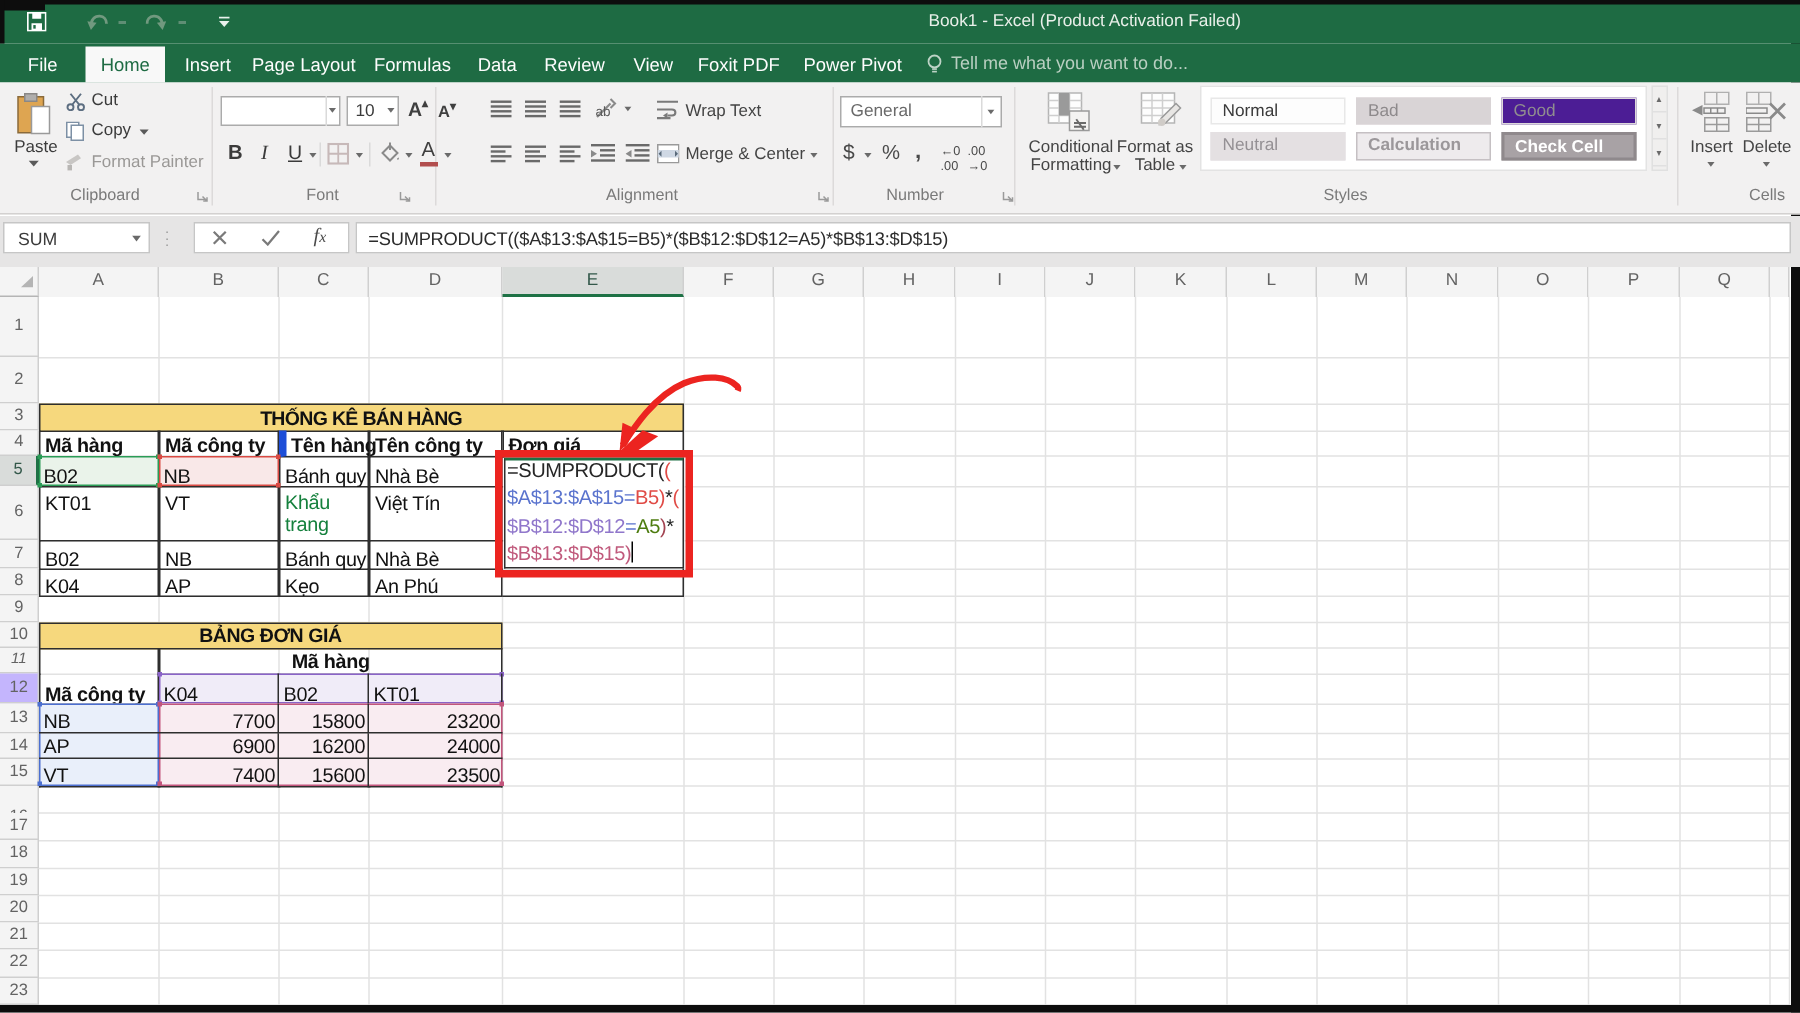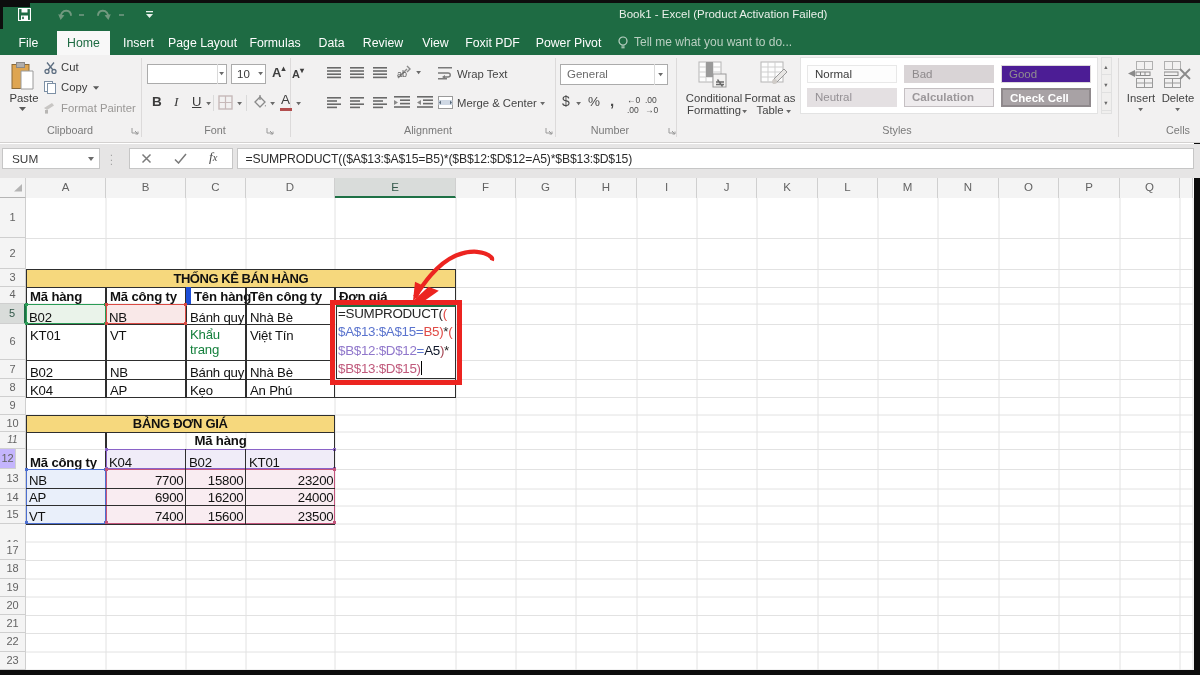--- a/index.html
+++ b/index.html
@@ -79,21 +79,21 @@
 <div class="ab" style="left:0;top:238px;width:26px;height:31px;background:#f4f4f4;border-right:1px solid #cfcfcf;border-bottom:1px solid #cfcfcf;color:#636363;font-size:11px;text-align:center;line-height:30px;">2</div>
 <div class="ab" style="left:0;top:269px;width:26px;height:18px;background:#f4f4f4;border-right:1px solid #cfcfcf;border-bottom:1px solid #cfcfcf;color:#636363;font-size:11px;text-align:center;line-height:17px;">3</div>
 <div class="ab" style="left:0;top:287px;width:26px;height:16.5px;background:#f4f4f4;border-right:1px solid #cfcfcf;border-bottom:1px solid #cfcfcf;color:#636363;font-size:11px;text-align:center;line-height:15.5px;">4</div>
 <div class="ab" style="left:0;top:303.5px;width:26px;height:20.5px;background:#d9dcda;border-right:2px solid #1e7145;border-bottom:1px solid #cfcfcf;color:#33584a;font-size:11px;text-align:center;line-height:19.5px;">5</div>
 <div class="ab" style="left:0;top:324px;width:26px;height:36px;background:#f4f4f4;border-right:1px solid #cfcfcf;border-bottom:1px solid #cfcfcf;color:#636363;font-size:11px;text-align:center;line-height:35px;">6</div>
 <div class="ab" style="left:0;top:360px;width:26px;height:19px;background:#f4f4f4;border-right:1px solid #cfcfcf;border-bottom:1px solid #cfcfcf;color:#636363;font-size:11px;text-align:center;line-height:18px;">7</div>
 <div class="ab" style="left:0;top:379px;width:26px;height:18px;background:#f4f4f4;border-right:1px solid #cfcfcf;border-bottom:1px solid #cfcfcf;color:#636363;font-size:11px;text-align:center;line-height:17px;">8</div>
 <div class="ab" style="left:0;top:397px;width:26px;height:17.5px;background:#f4f4f4;border-right:1px solid #cfcfcf;border-bottom:1px solid #cfcfcf;color:#636363;font-size:11px;text-align:center;line-height:16.5px;">9</div>
 <div class="ab" style="left:0;top:414.5px;width:26px;height:17.0px;background:#f4f4f4;border-right:1px solid #cfcfcf;border-bottom:1px solid #cfcfcf;color:#636363;font-size:11px;text-align:center;line-height:16.0px;">10</div>
 <div class="ab" style="left:0;top:431.5px;width:26px;height:17.5px;background:#f4f4f4;border-right:1px solid #cfcfcf;border-bottom:1px solid #cfcfcf;color:#636363;font-size:10px;text-align:center;line-height:16.5px;font-style:italic;">11</div>
-<div class="ab" style="left:0;top:449px;width:16px;height:20px;background:#c4b5fd;border-right:1px solid #cfcfcf;border-bottom:1px solid #cfcfcf;color:#636363;font-size:11px;text-align:center;line-height:19px;">12</div>
+<div class="ab" style="left:0;top:449px;width:26px;height:20px;background:#c4b5fd;border-right:1px solid #cfcfcf;border-bottom:1px solid #cfcfcf;color:#636363;font-size:11px;text-align:center;line-height:19px;">12</div>
 <div class="ab" style="left:0;top:469px;width:26px;height:19.5px;background:#f4f4f4;border-right:1px solid #cfcfcf;border-bottom:1px solid #cfcfcf;color:#636363;font-size:11px;text-align:center;line-height:18.5px;">13</div>
 <div class="ab" style="left:0;top:488.5px;width:26px;height:17.0px;background:#f4f4f4;border-right:1px solid #cfcfcf;border-bottom:1px solid #cfcfcf;color:#636363;font-size:11px;text-align:center;line-height:16.0px;">14</div>
 <div class="ab" style="left:0;top:505.5px;width:26px;height:18.0px;background:#f4f4f4;border-right:1px solid #cfcfcf;border-bottom:1px solid #cfcfcf;color:#636363;font-size:11px;text-align:center;line-height:17.0px;">15</div>
 <div class="ab" style="left:0;top:536px;width:26px;height:18.0px;background:#f4f4f4;border-right:1px solid #cfcfcf;border-bottom:5px solid #22c55e;color:#636363;font-size:11px;text-align:center;line-height:17.0px;">16</div>
 <div class="ab" style="left:0;top:541.5px;width:26px;height:18.5px;background:#f4f4f4;border-right:1px solid #cfcfcf;border-bottom:1px solid #cfcfcf;color:#636363;font-size:11px;text-align:center;line-height:17.5px;">17</div>
 <div class="ab" style="left:0;top:560px;width:26px;height:18.5px;background:#f4f4f4;border-right:1px solid #cfcfcf;border-bottom:1px solid #cfcfcf;color:#636363;font-size:11px;text-align:center;line-height:17.5px;">18</div>
 <div class="ab" style="left:0;top:578.5px;width:26px;height:18.0px;background:#f4f4f4;border-right:1px solid #cfcfcf;border-bottom:1px solid #cfcfcf;color:#636363;font-size:11px;text-align:center;line-height:17.0px;">19</div>
 <div class="ab" style="left:0;top:596.5px;width:26px;height:18.5px;background:#f4f4f4;border-right:1px solid #cfcfcf;border-bottom:1px solid #cfcfcf;color:#636363;font-size:11px;text-align:center;line-height:17.5px;">20</div>
 <div class="ab" style="left:0;top:615px;width:26px;height:18px;background:#f4f4f4;border-right:1px solid #cfcfcf;border-bottom:1px solid #cfcfcf;color:#636363;font-size:11px;text-align:center;line-height:17px;">21</div>
 <div class="ab" style="left:0;top:633px;width:26px;height:18.5px;background:#f4f4f4;border-right:1px solid #cfcfcf;border-bottom:1px solid #cfcfcf;color:#636363;font-size:11px;text-align:center;line-height:17.5px;">22</div>
@@ -296,21 +296,21 @@
     </div>
 <div class="ab" style="left:186px;top:505.5px;width:60px;height:18.0px;border-right:1px solid #2e2e2e;text-align:right;display:flex;align-items:flex-end;justify-content:flex-end;padding-right:1.5px;padding-left:3px;font-size:13.2px;color:#111;letter-spacing:-0.2px;line-height:15.2px;">
       <span style="margin-bottom:-1px;">15600</span>
     </div>
 <div class="ab" style="left:246px;top:505.5px;width:89px;height:18.0px;text-align:right;display:flex;align-items:flex-end;justify-content:flex-end;padding-right:1.5px;padding-left:3px;font-size:13.2px;color:#111;letter-spacing:-0.2px;line-height:15.2px;">
       <span style="margin-bottom:-1px;">23500</span>
     </div>
 <div class="ab" style="left:335.5px;top:305px;width:120.5px;height:73.5px;background:#fff;border-left:1px solid #2e2e2e;border-right:1.5px solid #2e2e2e;border-bottom:1.5px solid #2e2e2e;border-top:2px solid #1e7145;"></div>
 <div class="ab" style="left:338px;top:305.2px;width:118px;font-size:13.4px;line-height:18.2px;color:#262626;letter-spacing:-0.3px;white-space:nowrap;">=SUMPRODUCT(<span style="color:#e04b46">(</span><br>
 <span style="color:#5b74ce">$A$13:$A$15=</span><span style="color:#e04b46">B5)</span>*<span style="color:#e04b46">(</span><br>
-<span style="color:#9077cb">$B$12:$D$12</span><span style="color:#5b74ce">=</span><span style="color:#0f172a">A5</span><span style="color:#a34452">)</span>*<br>
+<span style="color:#9077cb">$B$12:$D$12</span><span style="color:#5b74ce">=</span><span style="color:#4d7c0f">A5</span><span style="color:#a34452">)</span>*<br>
 <span style="color:#c05a7c">$B$13:$D$15)</span><span style="display:inline-block;width:1.5px;height:14px;background:#000;vertical-align:-2px;"></span></div>
 <div class="ab" style="left:330px;top:300px;width:131.5px;height:85px;border:5.5px solid #ec2420;"></div>
 <svg class="ab" style="left:400px;top:240px;" width="105" height="65" viewBox="0 0 105 65">
 <path d="M 15 57 C 22 46, 36 24, 56 15.5 C 71 9.5, 85 11, 91.5 17.5 C 92.3 18.3, 92.2 19.5, 91.8 20.5" fill="none" stroke="#ec2420" stroke-width="4.2"></path>
 <path d="M 13 61 L 15.0 41.8 L 21.8 45.0 L 18.7 55.4 Z" fill="#ec2420"></path>
 <path d="M 13 61 L 28.5 46.8 L 38.8 50.8 L 23.5 61.5 Z" fill="#ec2420"></path>
 </svg>
 <div class="ab" style="left:0;top:669.5px;width:1200px;height:5.5px;background:#0d0d0d;"></div>
 <div class="ab" style="left:1193.5px;top:0;width:6.5px;height:675px;background:#0d0d0d;"></div>
 <div class="ab" style="left:0;top:0;width:1200px;height:29px;background:#1e6b43;"></div>

